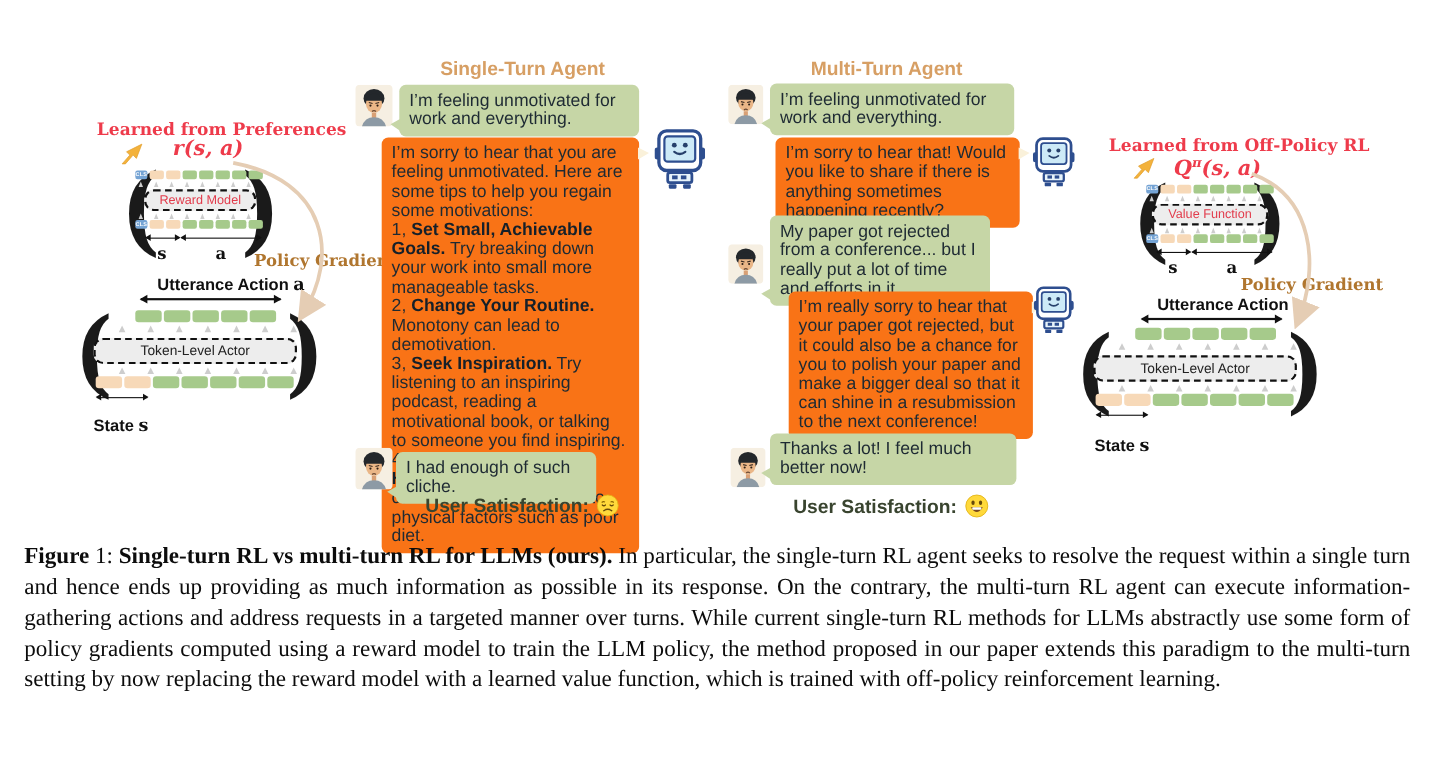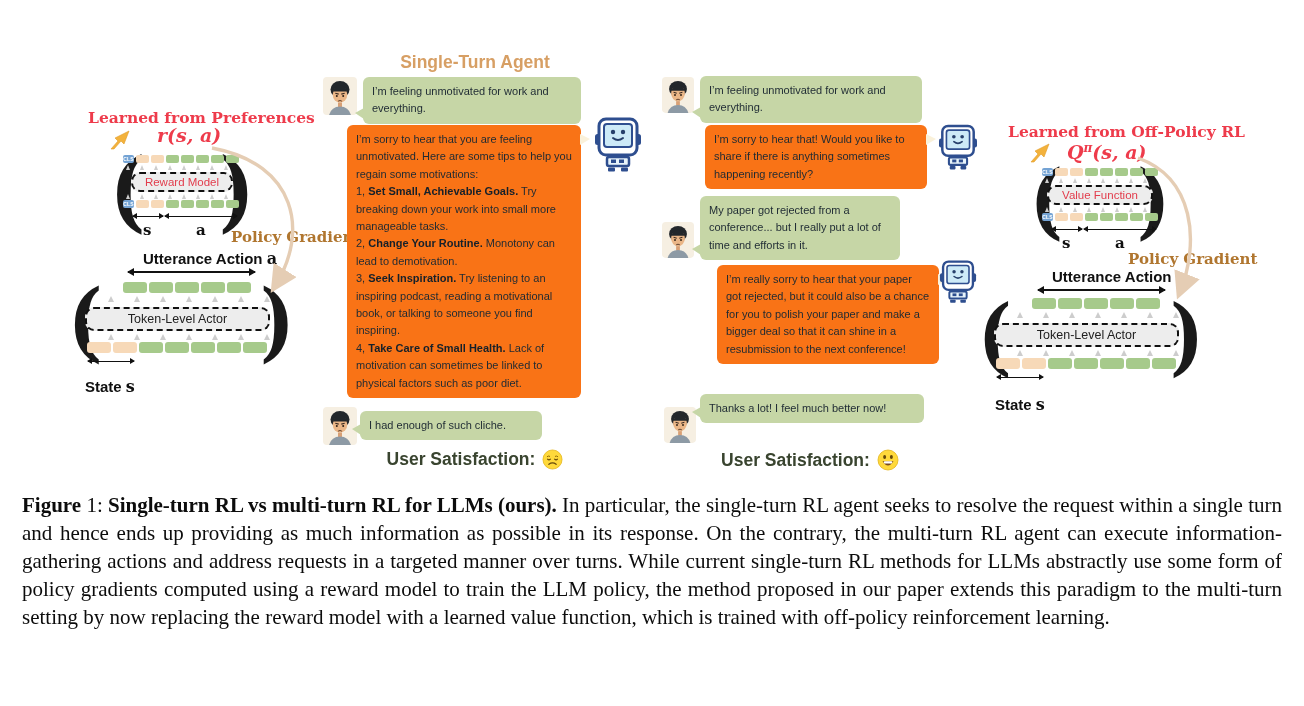--- a/index.html
+++ b/index.html
@@ -2,21 +2,21 @@
 <html><head>
 <meta charset="utf-8">
 <style>
   html,body{margin:0;padding:0;background:#ffffff;}
   .stage{position:relative;width:1304px;height:706px;background:#fff;overflow:hidden;
          font-family:"Liberation Sans",sans-serif;color:#1e2a33;}
   .abs{position:absolute;}
 
   
   .chat-title{position:absolute;text-align:center;font-size:17.5px;font-weight:700;color:#d79f64;}
-  .bubble{position:absolute;border-radius:6px;padding:6px 9px;font-size:11px;line-height:17.4px;
+  .bubble{position:absolute;border-radius:6px;padding:6px 9px;font-size:16px;line-height:17.4px;
           color:#1e2a33;white-space:pre-line;box-sizing:border-box;}
   .bubble b{font-weight:700;color:#15202a;}
   .bubble.user{background:#c6d6a6;}
   .bubble.user::after{content:"";position:absolute;left:-8px;bottom:5px;width:0;height:0;
           border-top:5px solid transparent;border-bottom:6px solid transparent;border-right:9px solid #c6d6a6;}
   .bubble.agent{background:#f97316;}
   .bubble.agent::after{content:"";position:absolute;right:-9px;top:9px;width:0;height:0;
           border-top:5px solid transparent;border-bottom:6px solid transparent;border-left:10px solid #faf1da;}
   .sat{position:absolute;display:flex;align-items:center;justify-content:center;gap:7px;
        font-size:17.5px;font-weight:700;color:#39442f;}
@@ -246,20 +246,21 @@
   <div class="sat" style="left:325px;top:449px;width:300px;">
     <span>User Satisfaction:</span>
     <svg width="21" height="21" viewBox="0 0 22 22" aria-label="disappointed-face">
       <circle cx="11" cy="11" r="10" fill="#ffd93b" stroke="#e3b416" stroke-width="0.8"></circle>
       <path d="M5.2 8.2 q1.6 -1.4 3.2 -0.4 M13.6 7.8 q1.6 -1 3.2 0.4" stroke="#8a6400" stroke-width="1" fill="none"></path>
       <path d="M5.8 10.6 q1.5 1.4 3 0 M13.2 10.6 q1.5 1.4 3 0" stroke="#66490a" stroke-width="1.2" fill="none" stroke-linecap="round"></path>
       <path d="M7.2 16 q3.8 -2.8 7.6 0" stroke="#66490a" stroke-width="1.3" fill="none" stroke-linecap="round"></path>
     </svg>
   </div>
 
+  <div class="chat-title" style="left:656px;top:52px;width:300px;">Multi-Turn Agent</div>
 
   <svg class="abs" style="left:662px;top:77px;" width="32" height="36" viewBox="0 0 34 38">
     <rect width="34" height="38" rx="4" fill="#f6efe2"></rect>
     <ellipse cx="17" cy="12.5" rx="9.5" ry="8.5" fill="#23272b"></ellipse>
     <ellipse cx="17" cy="17.5" rx="7.3" ry="8" fill="#eab687"></ellipse>
     <path d="M9.8 14.5 q2.5-6.5 7.2-6.5 q4.7 0 7.2 6.5" fill="#23272b"></path>
     <path d="M12.3 16.2 l3.4 .9 M21.7 16.2 l-3.4 .9" stroke="#3a2a20" stroke-width="1.1" fill="none"></path>
     <circle cx="13.8" cy="19" r="1" fill="#2b1d14"></circle>
       <circle cx="20.2" cy="19" r="1" fill="#2b1d14"></circle>
     <path d="M15.2 24.3 q1.8 -1.6 3.6 0" stroke="#6b4a35" stroke-width="1.1" fill="none"></path>

